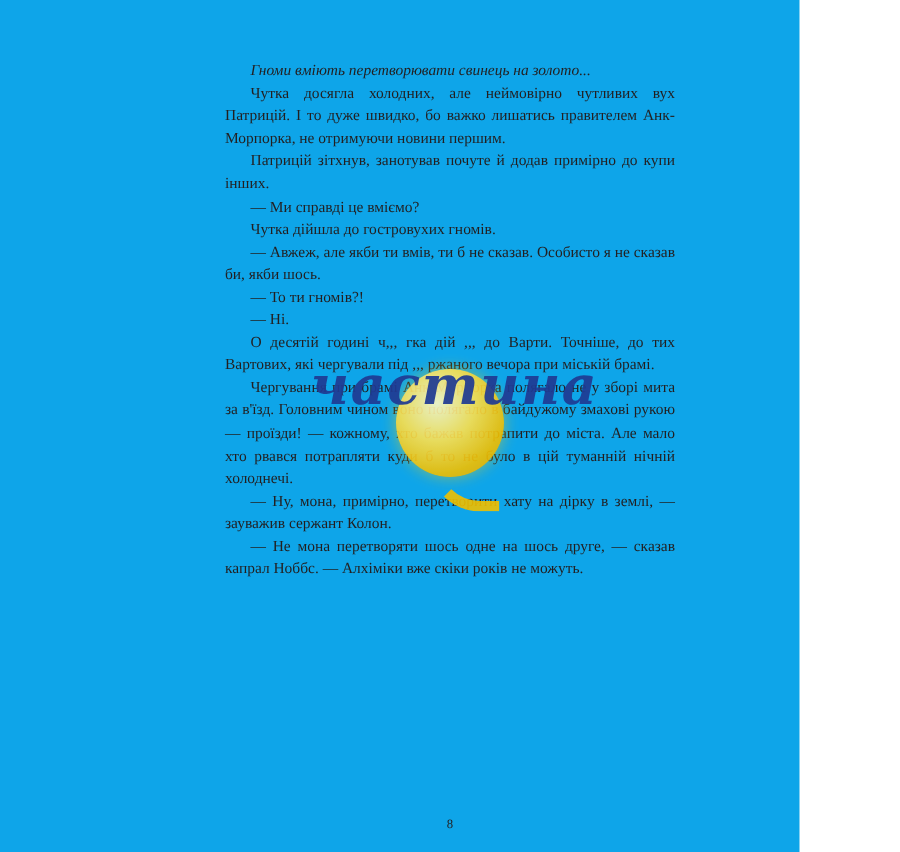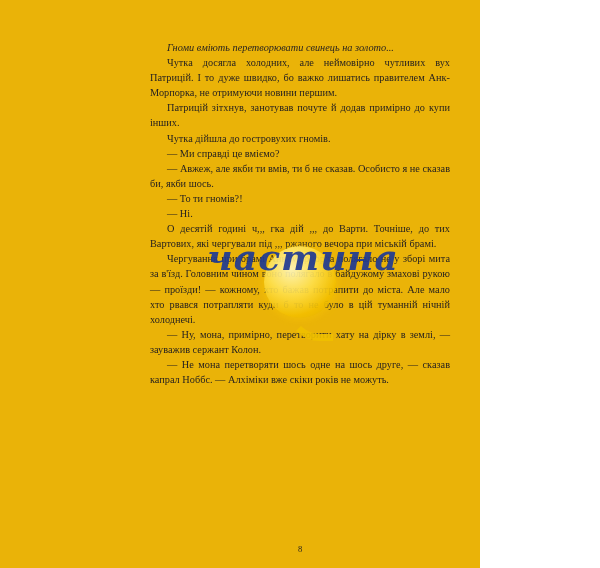--- a/index.html
+++ b/index.html
@@ -8,23 +8,23 @@
   }
   body {
     width: 600px;
     height: 568px;
     background: #ffffff;
     font-family: "Liberation Serif", serif;
     overflow: hidden;
   }
   .page {
     position: relative;
-    width: 480px;
+    width: 533px;
     height: 568px;
-    background: #eab308;
+    background: #0ea5e9;
   }
   .text-column {
     position: absolute;
     left: 150px;
     top: 40px;
     width: 300px;
     font-size: 10.3px;
     line-height: 15.1px;
     color: #231f20;
     text-align: justify;
@@ -93,22 +93,22 @@
 </style>
 </head>
 <body>
 
 <div class="page">
 
   <div class="text-column">
     <p class="para italic">Гноми вміють перетворювати свинець на золото...</p>
     <p class="para">Чутка досягла холодних, але неймовірно чутливих вух Патрицій. І то дуже швидко, бо важко лишатись правителем Анк-Морпорка, не отримуючи новини першим.</p>
     <p class="para">Патрицій зітхнув, занотував почуте й додав примірно до купи інших.</p>
+    <p class="para">— Ми справді це вміємо?</p>
     <p class="para">Чутка дійшла до гостровухих гномів.</p>
-    <p class="para">— Ми справді це вміємо?</p>
     <p class="para">— Авжеж, але якби ти вмів, ти б не сказав. Особисто я не сказав би, якби шось.</p>
     <p class="para">— То ти гномів?!</p>
     <p class="para">— Ні.</p>
     <p class="para">О десятій годині ч,,, гка дій  ,,,  до Варти. Точніше, до тих Вартових, які чергували під  ,,, ржаного вечора при міській брамі.</p>
     <p class="para">Чергування при брамі Анк-Морпорка полягало не у зборі мита за в'їзд. Головним чином воно полягало в байдужому змахові рукою — проїзди! — кожному, хто бажав потрапити до міста. Але мало хто рвався потрапляти куди б то не було в цій туманній нічній холоднечі.</p>
     <p class="para">— Ну, мона, примірно, перетворити хату на дірку в землі, — зауважив сержант Колон.</p>
     <p class="para">— Не мона перетворяти шось одне на шось друге, — сказав капрал Ноббс. — Алхіміки вже скіки років не можуть.</p>
   </div>
 
   <div class="watermark">

